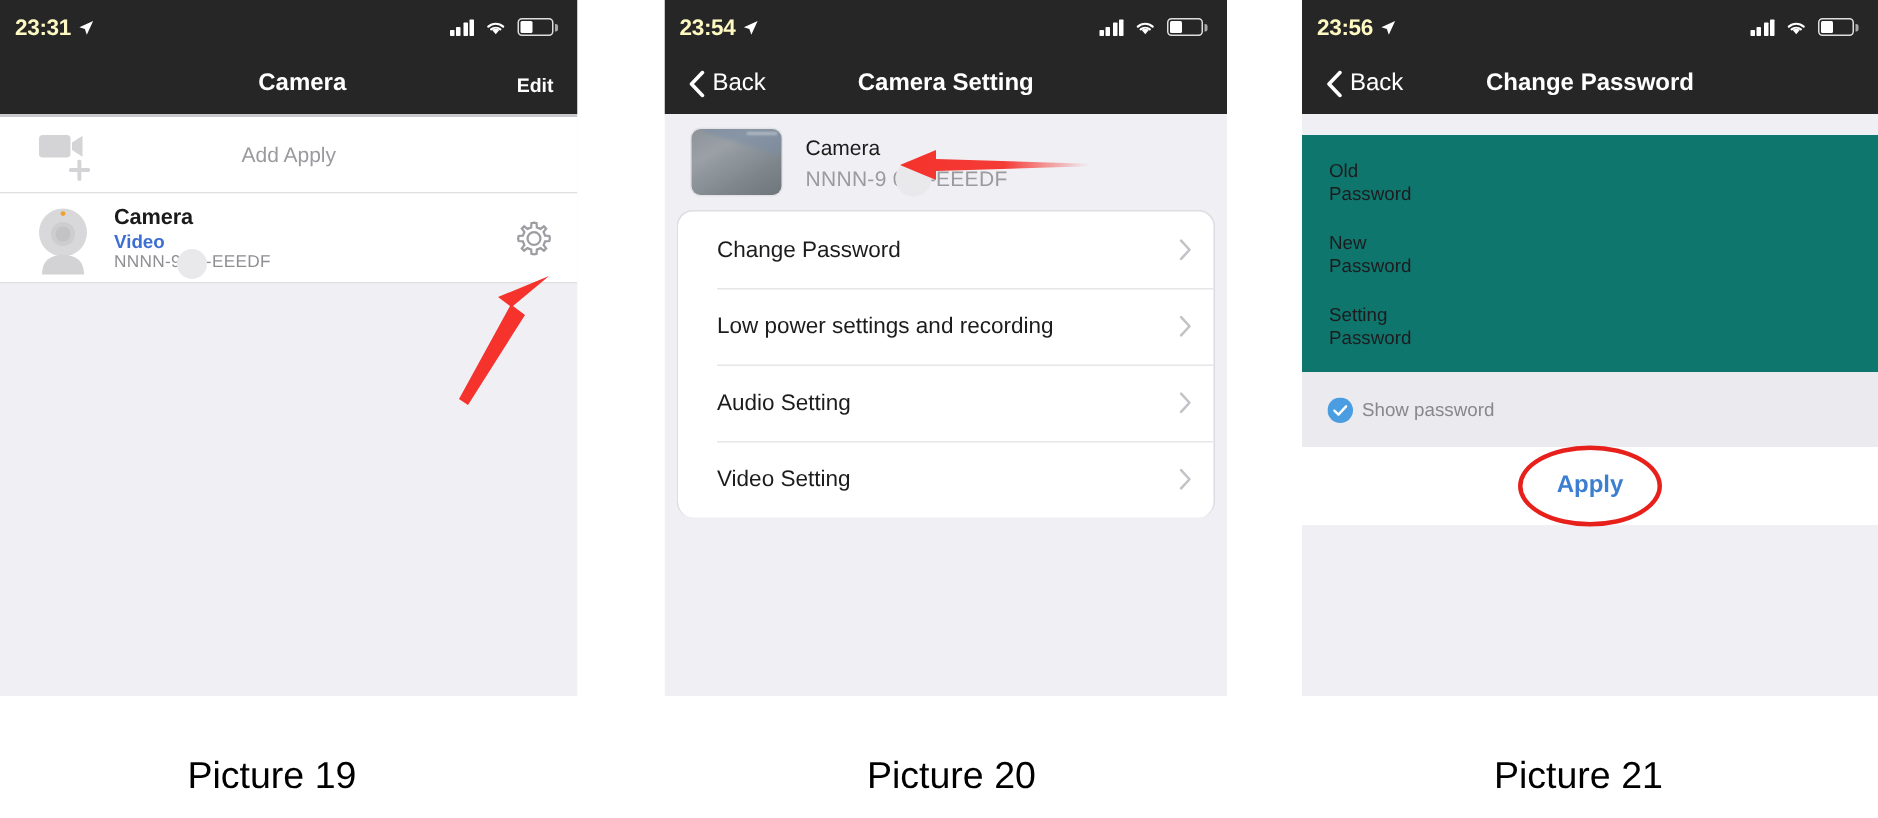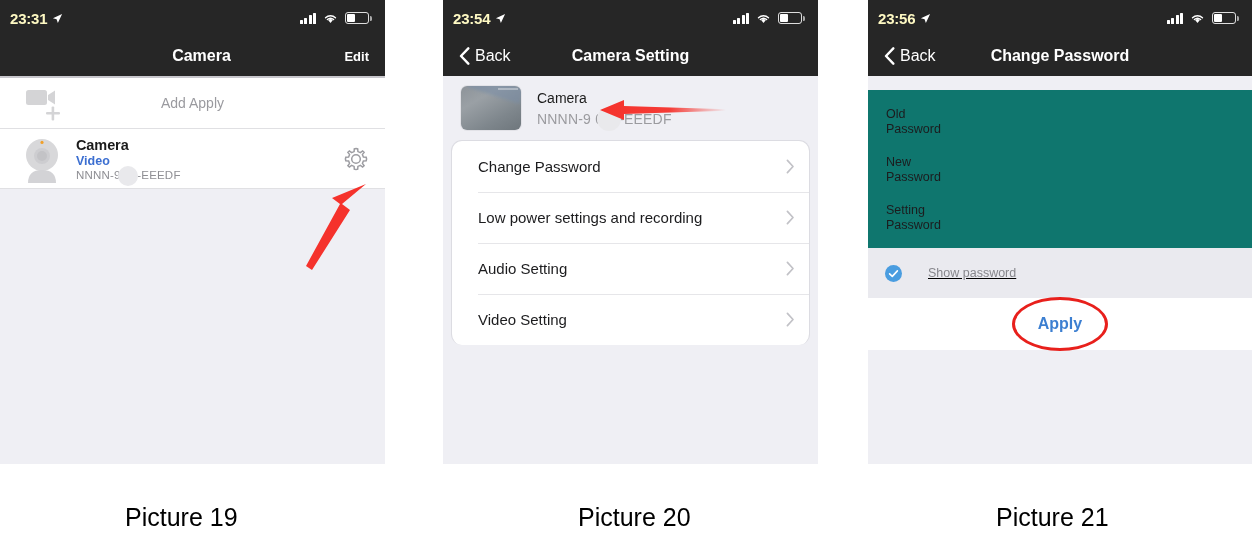--- a/index.html
+++ b/index.html
@@ -232,22 +232,21 @@
     line-height: 18px;
   }
   .field-line { height: 1px; background: #c9c9cd; margin-top: 5px; }
 
   .p3-show {
     background: #eaeaef;
     height: 50px;
     display: flex;
     align-items: center;
     padding-left: 17px;
-    gap: 26px;
-    text-decoration: underline;
+    gap: 6px;
   }
   .check-circle { width: 17px; height: 17px; flex:0 0 17px; }
   .show-label { font-size: 12.5px; color: #87878c; }
 
   .p3-apply {
     background: #ffffff;
     height: 52px;
     display: flex;
     align-items: center;
     justify-content: center;

